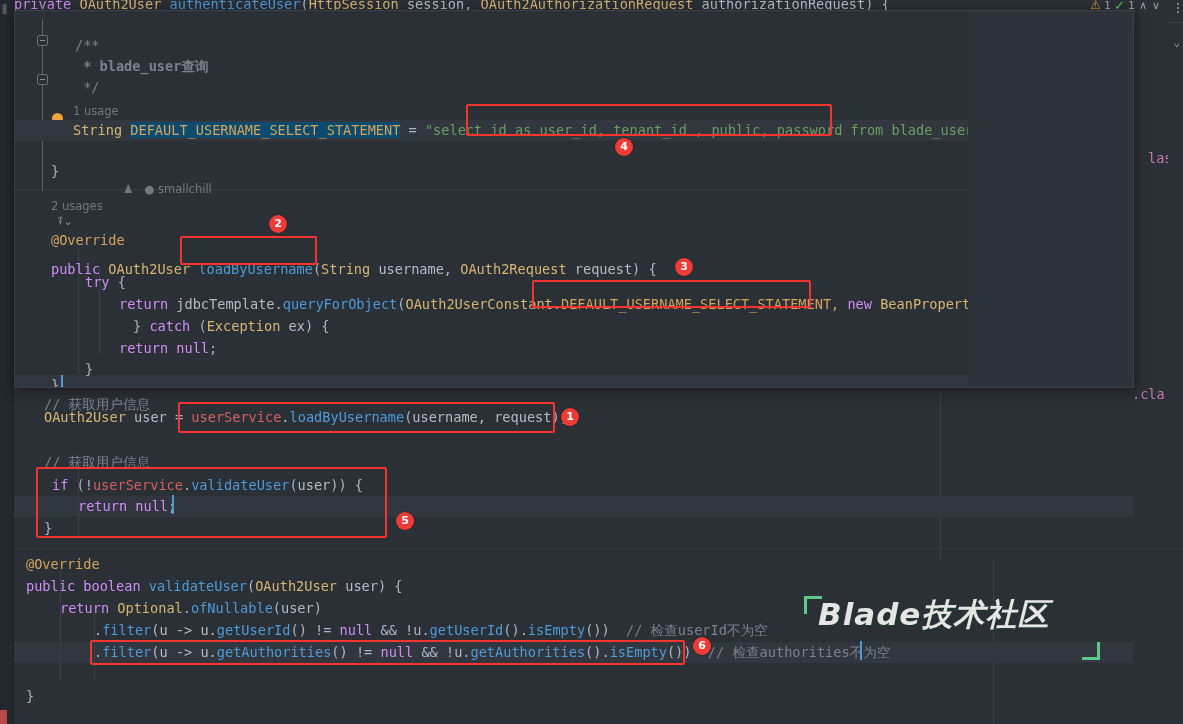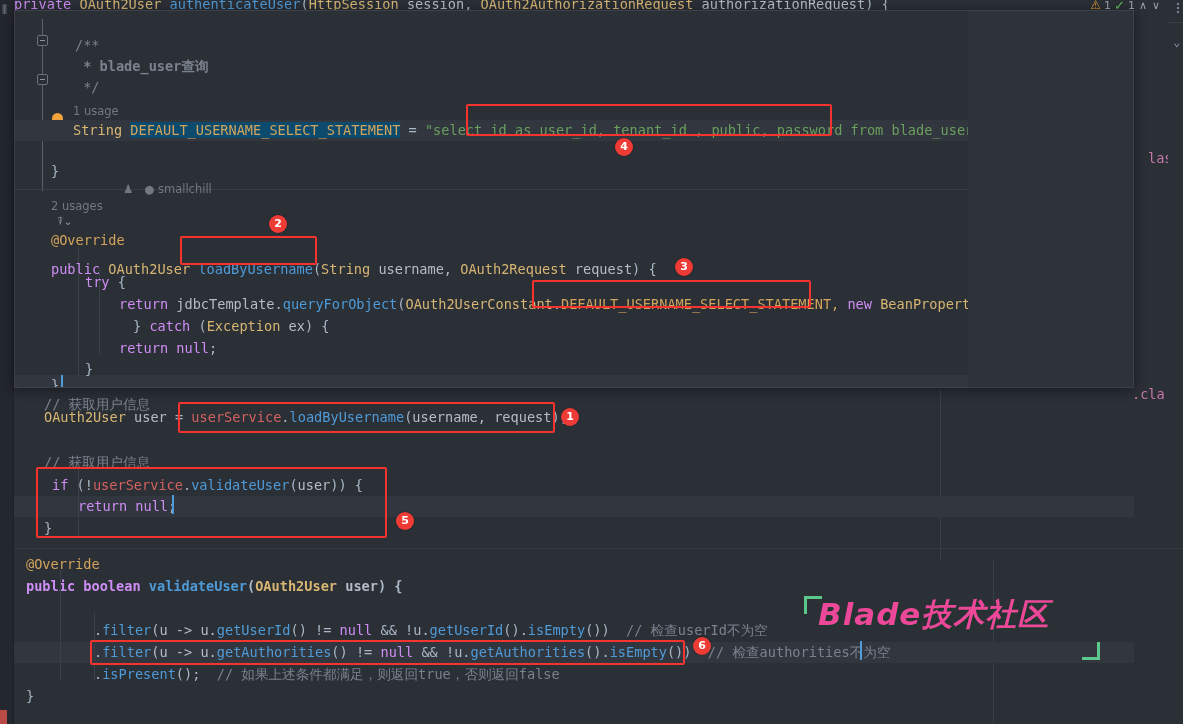--- a/index.html
+++ b/index.html
@@ -165,21 +165,21 @@
 
   
   .watermark {
     position:absolute; left:800px; top:594px; width:300px; height:70px;
     pointer-events:none;
   }
   .wm-text {
     position:absolute; left:18px; top:10px;
     font-family:"DejaVu Sans","Liberation Sans",sans-serif;
     font-size:31px; font-weight:bold; font-style:italic;
-    color:#ec4899;
+    color:#e5e5e5;
     letter-spacing:1px;
     white-space:nowrap;
     text-shadow: 2px 2px 0 rgba(26,60,40,0.55);
   }
   .wm-corner { position:absolute; width:18px; height:18px; }
   .wm-tl { left:4px; top:2px; border-left:3px solid #5cc98a; border-top:3px solid #5cc98a; }
   .wm-br { right:0px; bottom:4px; border-right:3px solid #5cc98a; border-bottom:3px solid #5cc98a; }
 
   
   .caret { position:absolute; width:2px; background:#4e9bd8; }
@@ -298,30 +298,30 @@
   <div class="caret" style="left:172px; top:495px; height:19px;"></div>
 
   <div class="cl op" style="left:44px; top:518px;">}</div>
 
   <div class="iguide" style="left:78px; top:468px; height:68px;"></div>
 
   <div style="position:absolute; left:14px; top:548px; width:1169px; height:1px; background:#34383f;"></div>
 
   <div class="cl fld" style="left:26px; top:554px;">@Override</div>
 
-  <div class="cl" style="left:26px; top:576px;font-weight:bold;"><span class="kw">public boolean </span><span class="fn">validateUser</span><span class="op">(</span><span class="typ">OAuth2User </span><span class="var">user</span><span class="op">) {</span></div>
-
+  <div class="cl" style="left:26px; top:576px;"><span class="kw">public boolean </span><span class="fn">validateUser</span><span class="op">(</span><span class="typ">OAuth2User </span><span class="var">user</span><span class="op">) {</span></div>
+
+  <div class="cl" style="left:60px; top:598px;"><span class="kw">return </span><span class="typ">Optional</span><span class="op">.</span><span class="fn">ofNullable</span><span class="op">(</span><span class="var">user</span><span class="op">)</span></div>
 
   <div class="cl" style="left:94px; top:620px;"><span class="op">.</span><span class="fn">filter</span><span class="var">(u -&gt; u.</span><span class="fn">getUserId</span><span class="op">() != </span><span class="kw">null </span><span class="op">&amp;&amp; !u.</span><span class="fn">getUserId</span><span class="op">().</span><span class="fn">isEmpty</span><span class="op">())</span><span class="cmt">  // 检查userId不为空</span></div>
 
   <div class="hl-line" style="top:642px; left:14px; width:1120px;"></div>
   <div class="cl" style="left:94px; top:642px;"><span class="op">.</span><span class="fn">filter</span><span class="var">(u -&gt; u.</span><span class="fn">getAuthorities</span><span class="op">() != </span><span class="kw">null </span><span class="op">&amp;&amp; !u.</span><span class="fn">getAuthorities</span><span class="op">().</span><span class="fn">isEmpty</span><span class="op">())</span><span class="cmt">  // 检查authorities不为空</span></div>
   <div class="caret" style="left:860px; top:641px; height:19px;"></div>
 
-  <div class="cl" style="left:94px; top:664px;"><span class="op">.</span><span class="fn">isPresent</span><span class="op">();</span><span class="cmt">  // 如果上述条件都满足，则返回true，否则返回false</span></div>
 
   <div class="cl op" style="left:26px; top:686px;">}</div>
 
   <div class="iguide" style="left:60px; top:570px; height:110px;"></div>
   <div class="iguide" style="left:94px; top:612px; height:68px;"></div>
 
   <div class="sliver"></div>
 
   <div class="abox" style="left:466px; top:104px; width:366px; height:32px;"></div>
   <div class="badge" style="left:615px; top:138px;">4</div>

